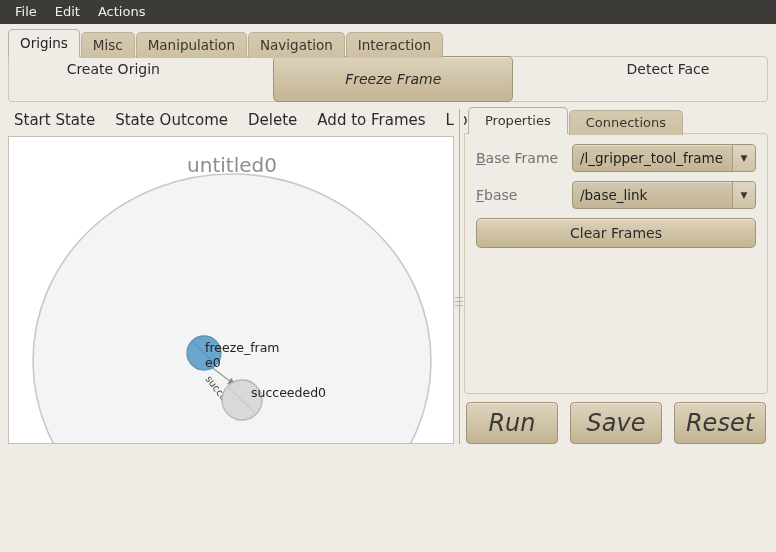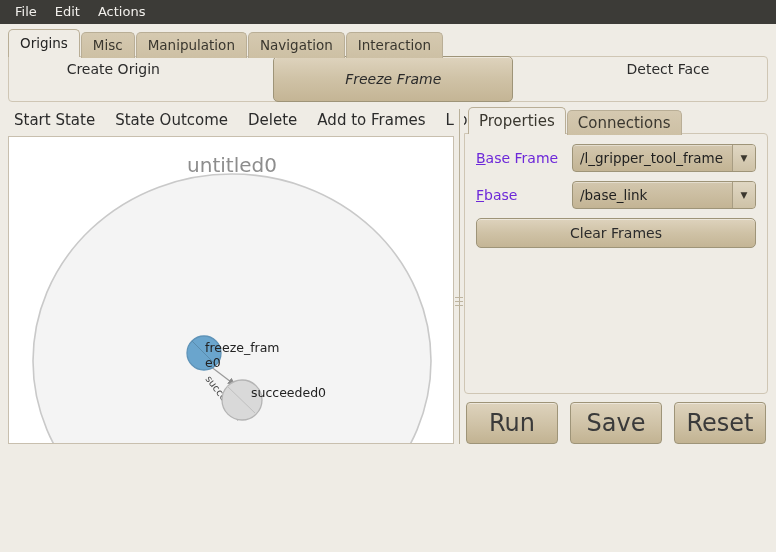--- a/index.html
+++ b/index.html
@@ -204,22 +204,22 @@
   .prop-tabstrip {
     display: flex;
     align-items: flex-end;
     height: 25px;
     padding-left: 4px;
     flex: 0 0 auto;
     position: relative;
     z-index: 2;
   }
   .prop-tab {
-    font-size: 15px;
-    padding: 5px 10px;
+    font-size: 13px;
+    padding: 5px 16px;
     border: 1px solid #b9ae96;
     border-bottom: none;
     border-radius: 5px 5px 0 0;
     background: linear-gradient(to bottom, #d5c9b0, #cdc0a4);
     color: #3a372f;
     line-height: 14px;
     margin-right: 1px;
     cursor: default;
     top: 1px;
     position: relative;
@@ -242,21 +242,21 @@
     top: -1px;
     min-height: 0;
   }
   .field-row {
     display: flex;
     align-items: center;
     margin-bottom: 9px;
   }
   .field-label {
     font-size: 14px;
-    color: #6d28d9;
+    color: #737373;
     width: 96px;
     flex: 0 0 auto;
     white-space: nowrap;
   }
   .field-label u { text-decoration: underline; }
   .combo {
     flex: 1 1 auto;
     display: flex;
     height: 26px;
     border: 1px solid #9e9478;
@@ -294,20 +294,21 @@
     font-size: 14px;
     margin-top: 2px;
   }
 
   
   .bottom-buttons {
     display: flex;
     gap: 12px;
     padding: 7px 2px 0 2px;
     flex: 0 0 auto;
+    font-style: italic;
   }
   .big-btn {
     flex: 1 1 0;
     font-size: 24px;
     padding: 6px 0;
     border-radius: 4px;
     color: #3a3a3a;
     background: linear-gradient(to bottom, #ded3bd 0%, #cfc2a6 55%, #c2b392 100%);
     border: 1px solid #9e9478;
     text-align: center;

